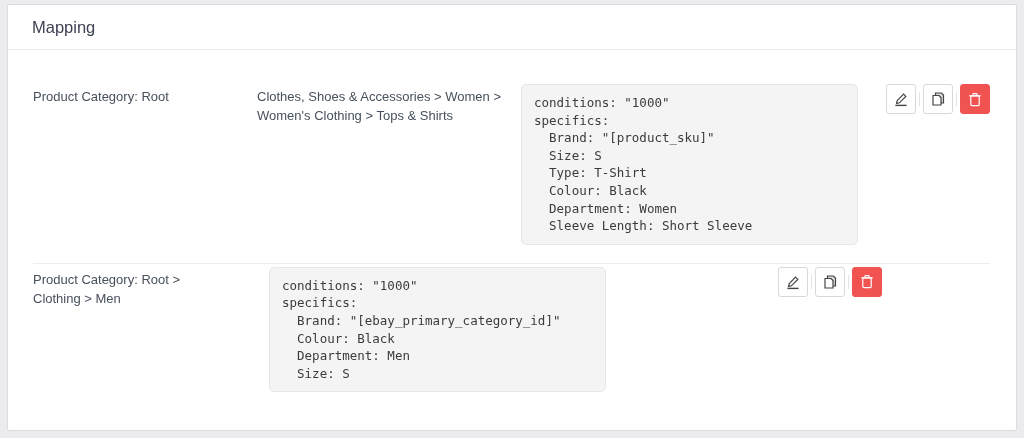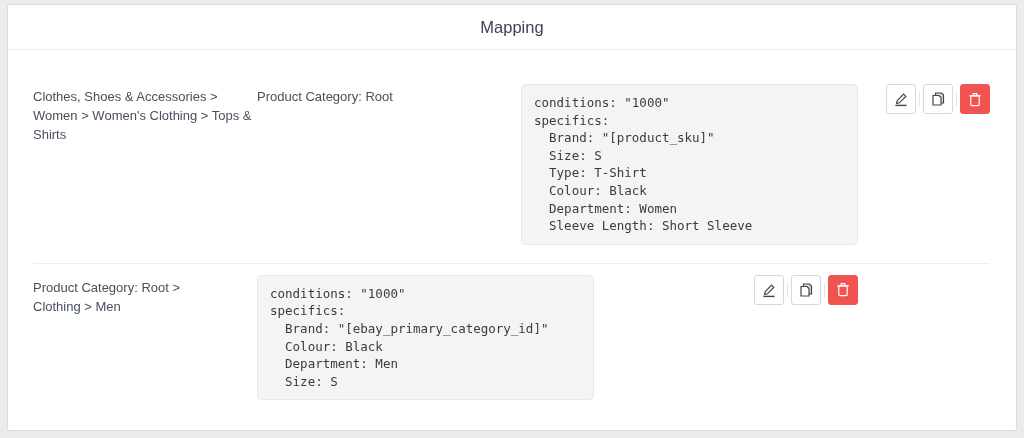--- a/index.html
+++ b/index.html
@@ -30,34 +30,34 @@
     border:1px solid var(--card-border);
     border-radius:2px;
   }
   .card-header{
     padding:13px 24px 12px 24px;
     border-bottom:1px solid var(--divider);
   }
   .card-title{
     font-size:16.5px;
     color:var(--header-text);
-    text-align:center;
   }
   .rows{padding-top:6px;}
   .map-row{
     display:grid;
     grid-template-columns:224px 264px 337px 1fr;
     align-items:start;
     margin:0 26px 0 25px;
     padding-top:28px;
   }
   .map-row + .map-row{
     border-top:1px solid var(--divider);
     margin-top:18px;
-    padding-top:11px;
+    padding-top:3px;
+    gap:12px;
   }
   .cell-text{
     font-size:13px;
     line-height:19px;
     padding-top:3px;
   }
   .cell-product{max-width:196px;}
   .cell-category{max-width:252px;}
   .code-block{
     background:var(--code-bg);
@@ -101,22 +101,22 @@
 <body>
 
 <div class="card">
   <div class="card-header">
     <div class="card-title">Mapping</div>
   </div>
 
   <div class="rows">
 
     <div class="map-row">
+      <div class="cell-text cell-product">Product Category: Root</div>
       <div class="cell-text cell-category">Clothes, Shoes &amp; Accessories &gt; Women &gt; Women's Clothing &gt; Tops &amp; Shirts</div>
-      <div class="cell-text cell-product">Product Category: Root</div>
       <div class="code-block">conditions: "1000"
 specifics:
   Brand: "[product_sku]"
   Size: S
   Type: T-Shirt
   Colour: Black
   Department: Women
   Sleeve Length: Short Sleeve</div>
       <div class="actions">
         <button class="btn">

